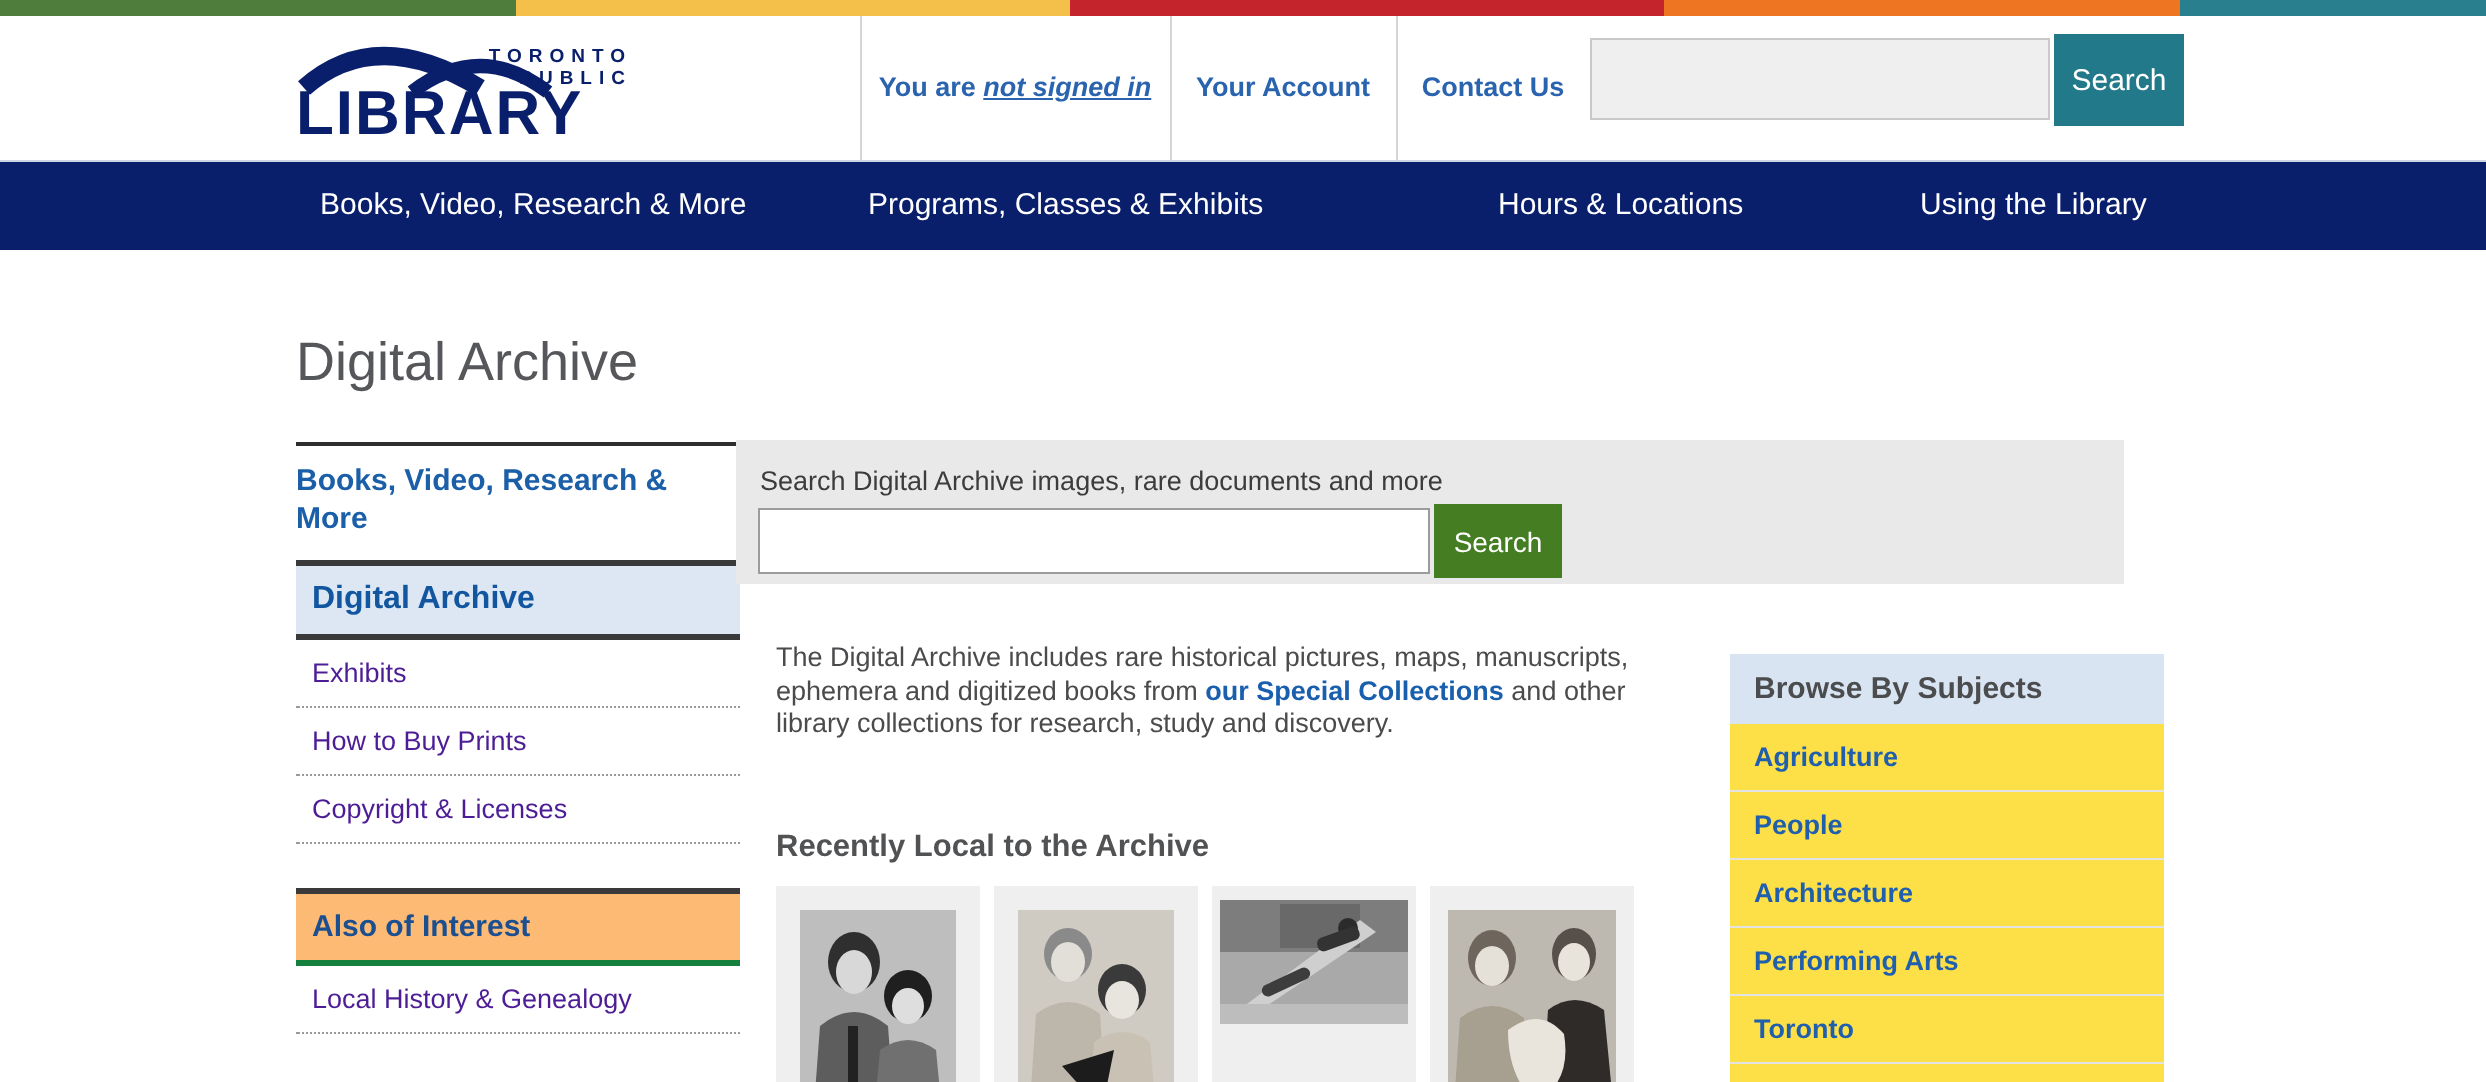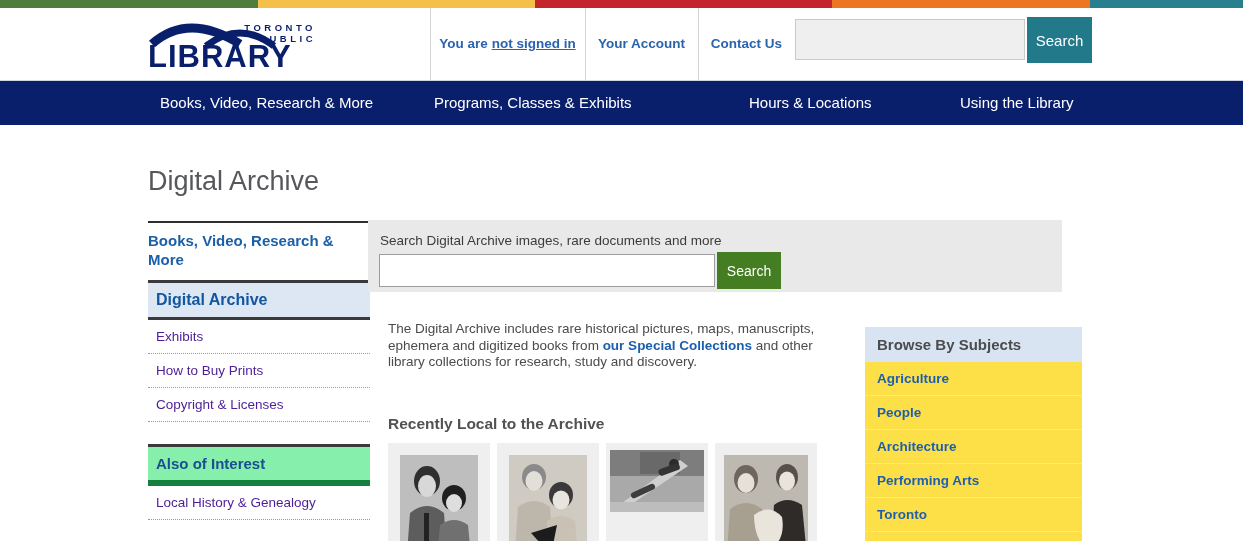--- a/index.html
+++ b/index.html
@@ -19,21 +19,21 @@
             border-bottom:1px solid #cdd6e2; }
   .logo { position:absolute; left:148px; top:10px; width:170px; height:52px; cursor:pointer; }
   .logo svg { position:absolute; left:0; top:0; }
   .hdr-divider { position:absolute; top:0; width:1px; height:72px; background:#d5d5d5; }
   .div1{left:430px;} .div2{left:585px;} .div3{left:698px;}
   .hdr-link { position:absolute; top:27px; font-size:13.5px; font-weight:bold; color:#2a63ae;
               text-align:center; cursor:pointer; line-height:18px; }
   .signin  { left:432px; width:151px; }
   .account { left:587px; width:109px; }
   .contact { left:700px; width:93px;  }
-  .signin u { text-decoration:underline; }
+  .signin u { text-decoration:underline;font-style:italic; }
   .hdr-search-input { position:absolute; left:795px; top:11px; width:230px; height:41px;
     background:#efefef; border:1px solid #c9c9c9; font-size:14px; padding:0 8px;
     font-family:"Liberation Sans", sans-serif; }
   .hdr-search-btn { position:absolute; left:1027px; top:9px; width:65px; height:46px;
     background:#21798a; color:#fff; border:0; font-size:15px; cursor:pointer;
     font-family:"Liberation Sans", sans-serif; }
   
   .nav { position:absolute; left:0; top:81px; width:1243px; height:44px; background:#0a1f6b; }
   .nav-item { position:absolute; top:0; line-height:44px; color:#fff; font-size:15px;
               cursor:pointer; white-space:nowrap; }
@@ -42,22 +42,22 @@
   .page-title { position:absolute; left:148px; top:166px; font-size:27px; color:#56575a; }
   
   .sidebar { position:absolute; left:148px; top:221px; width:222px; }
   .sb-parent { border-top:2px solid #2e2e2e; padding:8px 0 11px; font-size:15px;
                font-weight:bold; color:#1b5fa8; line-height:19px; cursor:pointer; }
   .sb-current { border-top:3px solid #3a3a3a; border-bottom:3px solid #3a3a3a;
                 background:#dce7f3; padding:8px 8px; font-size:16px; font-weight:bold;
                 color:#1256a0; cursor:pointer; }
   .sb-item { padding:9px 8px; font-size:13.5px; color:#4c1d95; border-bottom:1px dotted #9a9a9a;
              cursor:pointer; }
-  .sb-also-head { margin-top:22px; border-top:3px solid #3a3a3a; border-bottom:6px solid #15803d;
-                  background:#86efac; padding:8px 8px; font-size:15px; font-weight:bold;
+  .sb-also-head { margin-top:22px; border-top:3px solid #3a3a3a; border-bottom:3px solid #15803d;
+                  background:#fdba74; padding:8px 8px; font-size:15px; font-weight:bold;
                   color:#1b4f8f; }
   
   .search-panel { position:absolute; left:368px; top:220px; width:694px; height:72px;
                   background:#e9e9e9; }
   .search-panel label { position:absolute; left:12px; top:13px; font-size:13.5px; color:#3c3c3c; }
   .archive-input { position:absolute; left:11px; top:34px; width:336px; height:33px;
     background:#fff; border:1px solid #9c9c9c; font-size:14px; padding:0 8px;
     font-family:"Liberation Sans", sans-serif; }
   .archive-btn { position:absolute; left:349px; top:32px; width:64px; height:37px;
     background:#447d22; color:#fff; border:0; font-size:14px; cursor:pointer;

